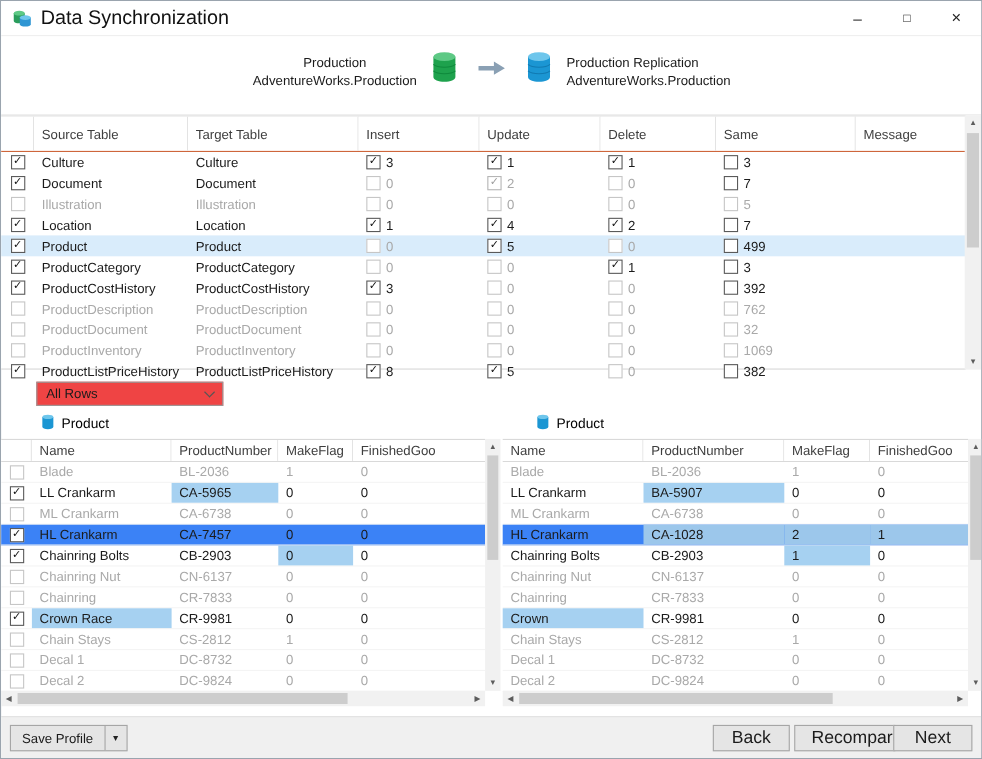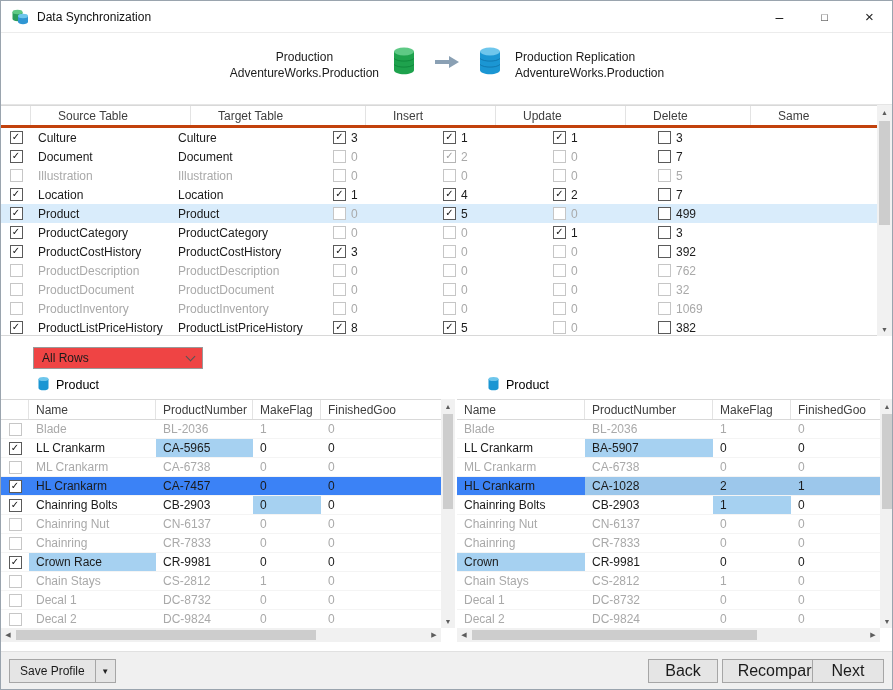--- a/index.html
+++ b/index.html
@@ -6,21 +6,21 @@
   html,body { background:#fff; }
   body { font-family:"Liberation Sans","DejaVu Sans",sans-serif; font-size:12px; color:#1b1b1b; }
 
   #window { position:relative; width:893px; height:690px; background:#fff;
             border:1px solid #9aa4ae; overflow:hidden; }
 
   
   .titlebar { position:absolute; top:0; left:0; width:100%; height:32px;
               display:flex; align-items:center; border-bottom:1px solid #ececec; background:#fff; }
   .appicon { margin:0 8px 0 10px; display:inline-flex; }
-  .title { font-size:12px; color:#111; }
+  .title { font-size:18px; color:#111; }
   .wctrls { margin-left:auto; display:flex; height:100%; }
   .wctrl { width:45px; height:100%; display:flex; align-items:center; justify-content:center;
            color:#222; cursor:default; }
   .wctrl.min { font-size:14px; }
   .wctrl.max { font-size:11px; }
   .wctrl.cls { font-size:15px; }
 
   
   .hpanel { position:absolute; top:32px; left:0; width:100%; height:72px; background:#fff;
             border-bottom:1px solid #e5e5e5; }
@@ -39,21 +39,21 @@
   .cb.on::after { content:"✓"; margin-top:-1px; }
   .cb.dis { border-color:#c6c6c6; }
   .cb.dis.on { border-color:#b5b5b5; }
   .cb.dis.on::after { color:#9d9d9d; }
 
   
   .tgrid { position:absolute; top:104px; left:0; width:877px; height:231px;
            border-top:1px solid #d8d8d8; border-bottom:1px solid #d8d8d8; background:#fff; }
   .tg-head, .trow { display:grid;
         grid-template-columns:30px 140px 155px 110px 110px 105px 127px minmax(0,1fr); }
-  .tg-head { height:22px; border-bottom:3px solid #c2410c;gap:20px; }
+  .tg-head { height:32px; border-bottom:1px solid #c2410c; }
   .hc { display:flex; align-items:center; padding:0 7px; color:#3e3e3e;
         border-right:1px solid #e3e3e3; overflow:hidden; white-space:nowrap; background:#fff; }
   .hc:last-child { border-right:none; }
   .trow { height:19px; }
   .trow.tsel { background:#d9ecfb; }
   .cell { display:flex; align-items:center; padding:0 7px; gap:5px;
           overflow:hidden; white-space:nowrap; color:#1b1b1b; }
   .ccell { justify-content:center; padding:0; }
   .mut { color:#a9a9a9; }
 

